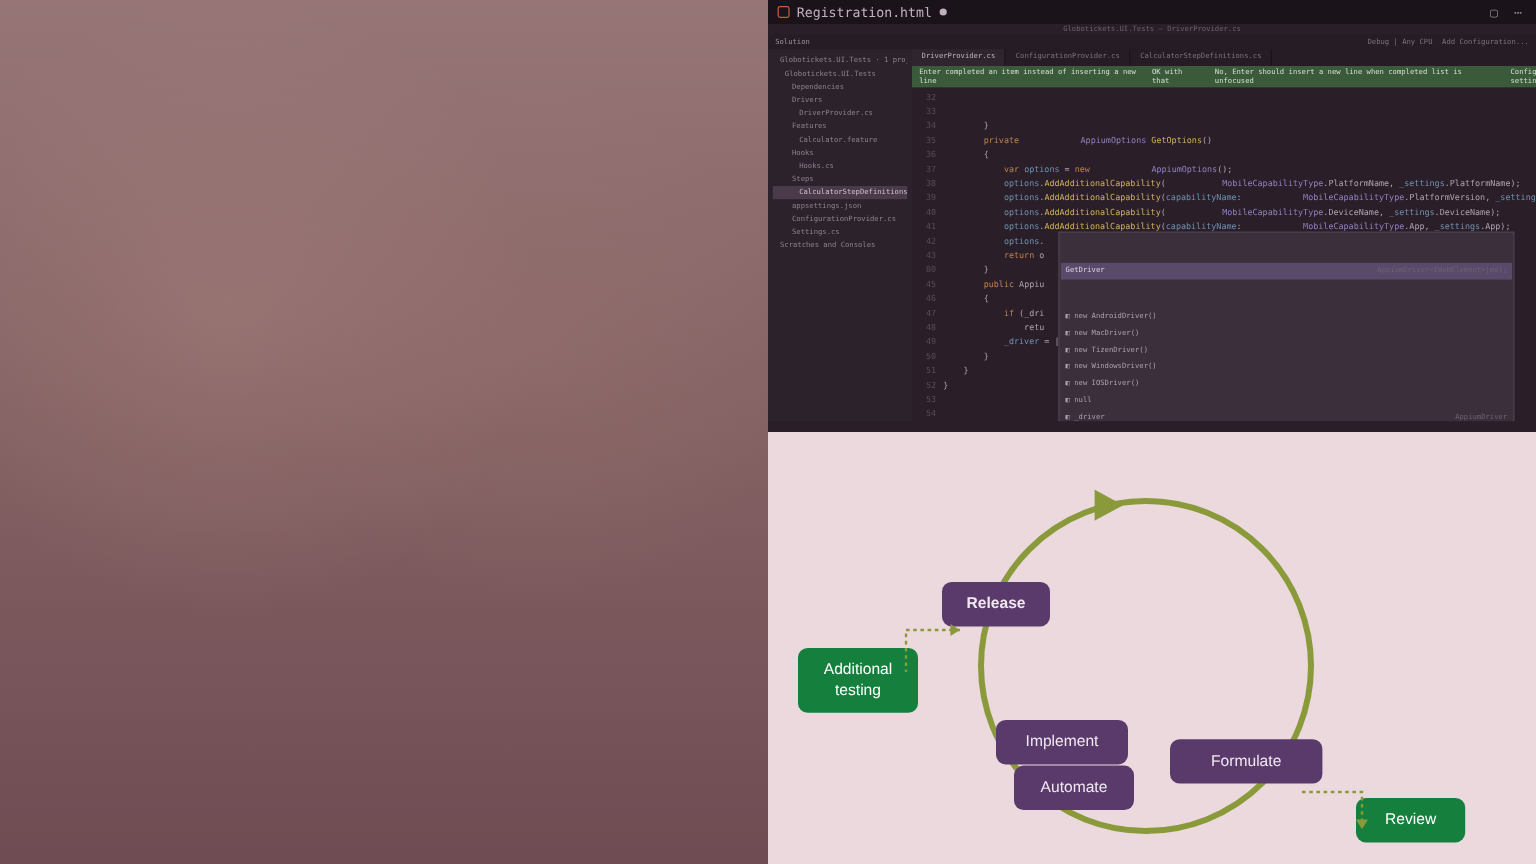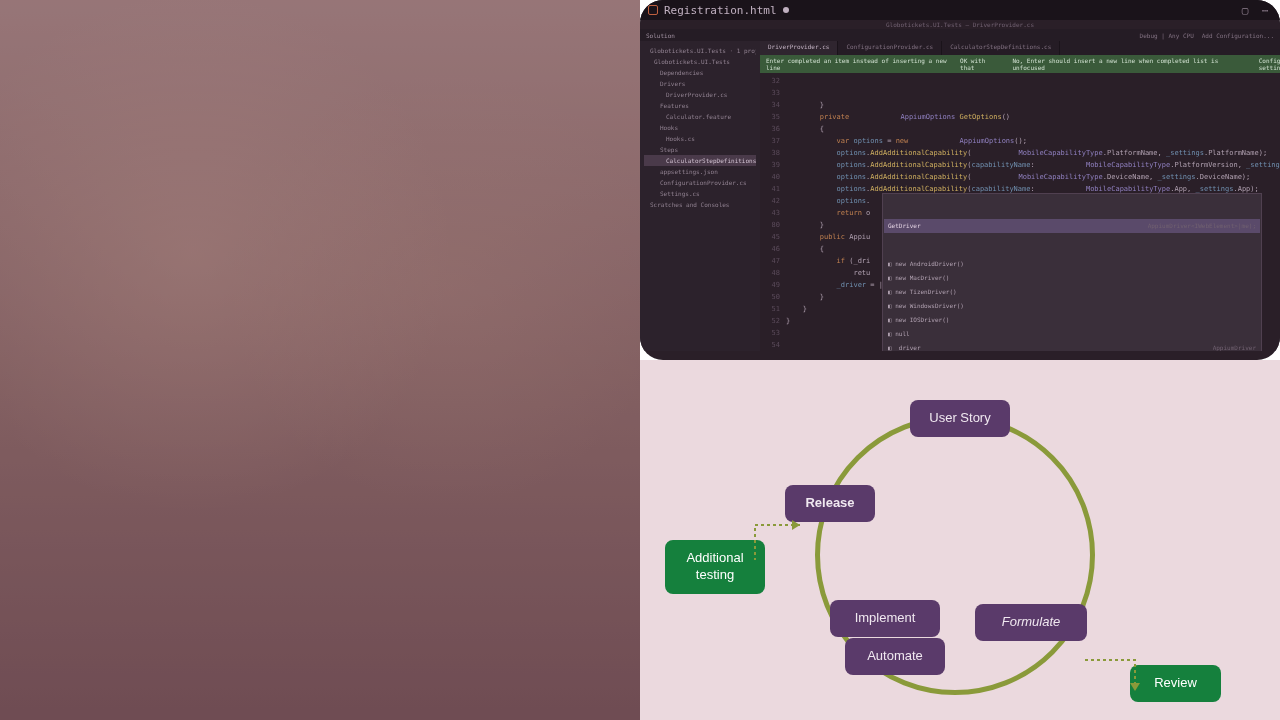--- a/index.html
+++ b/index.html
@@ -1,20 +1,20 @@
 <!DOCTYPE html>
 <html><head>
 <meta charset="utf-8">
 <style>
 * { margin: 0; padding: 0; box-sizing: border-box; }
 body { width: 1280px; height: 720px; display: grid; grid-template-columns: 640px 640px; grid-template-rows: 360px 360px; font-family: -apple-system, sans-serif; overflow: hidden; }
 .panel-left { grid-row: 1 / 3; position: relative; background: linear-gradient(135deg, #8a6b7a 0%, #7a5a6a 100%); overflow: hidden; }
 .photo-overlay { position: absolute; inset: 0; background: rgba(120, 70, 90, 0.35); }
 .photo-sim { position: absolute; inset: 0; background: radial-gradient(circle at 30% 35%, rgba(200,170,150,0.4) 0%, transparent 40%), radial-gradient(circle at 70% 40%, rgba(180,150,130,0.3) 0%, transparent 35%), linear-gradient(180deg, #a89088 0%, #8a7068 50%, #6a5050 100%); }
-.panel-ide { background: #2a1f28; position: relative; font-family: Menlo, Consolas, monospace; font-size: 7px; color: #a090a0; overflow: hidden; border-radius: 23px; }
+.panel-ide { background: #2a1f28; position: relative; font-family: Menlo, Consolas, monospace; font-size: 7px; color: #a090a0; overflow: hidden; }
 .ide-titlebar { height: 20px; background: #1a131a; display: flex; align-items: center; padding: 0 8px; color: #c0b0c0; font-size: 11px; }
 .ide-title-icon { width: 10px; height: 10px; border: 1px solid #c06040; border-radius: 2px; margin-right: 6px; }
 .ide-modified { width: 6px; height: 6px; background: #c0b0c0; border-radius: 50%; margin-left: 6px; }
 .ide-spacer { flex: 1; }
 .ide-window-btn { width: 14px; height: 14px; margin-left: 6px; display: flex; align-items: center; justify-content: center; color: #908090; }
 .ide-subtitle { font-size: 6px; color: #706070; text-align: center; padding: 1px 0; }
 .ide-toolbar { height: 12px; background: #251c25; display: flex; align-items: center; padding: 0 6px; font-size: 6px; }
 .ide-body { display: flex; height: calc(100% - 50px); }
 .ide-sidebar { width: 120px; background: #2c222c; padding: 4px; font-size: 6px; line-height: 1.5; }
 .tree-item { padding: 1px 0 1px 6px; color: #908090; white-space: nowrap; overflow: hidden; }
@@ -139,22 +139,21 @@
     </div>
   </div>
 </div>
 
 <div class="panel-diagram">
   <div class="diag-circle" style="left:175px; top:55px; width:280px; height:280px;"></div>
   <svg style="position:absolute; left:272px; top:48px;" width="30" height="30">
       <polygon points="0,0 24,13 0,26" fill="#8a9a3a"></polygon>
     </svg>
 
-  <div class="diag-node" style="left:270px; top:40px; width:100px;">User Story</div>
-  <div class="diag-node" style="left:335px; top:244px; width:112px;font-style:italic;">Formulate</div>
+  <div class="diag-node" style="left:335px; top:256px; width:127px;">Formulate</div>
   <div class="diag-node alt" style="left:490px; top:305px; width:91px;">Review</div>
   <div class="diag-node" style="left:190px; top:240px; width:110px;">Implement</div>
   <div class="diag-node" style="left:205px; top:278px; width:100px;">Automate</div>
   <div class="diag-node" style="left:145px; top:125px; width:90px;font-weight:bold;">Release</div>
   <div class="diag-node alt" style="left:25px; top:180px; width:100px; white-space:pre-line">Additional
 testing</div>
 
   <svg class="dotted-line" style="left:440px; top:295px;" width="70" height="50">
     <path d="M 5 5 L 55 5 L 55 30" stroke="#8a9a3a" stroke-width="2" fill="none" stroke-dasharray="3,3"></path>
     <polygon points="50,28 60,28 55,36" fill="#8a9a3a"></polygon>

